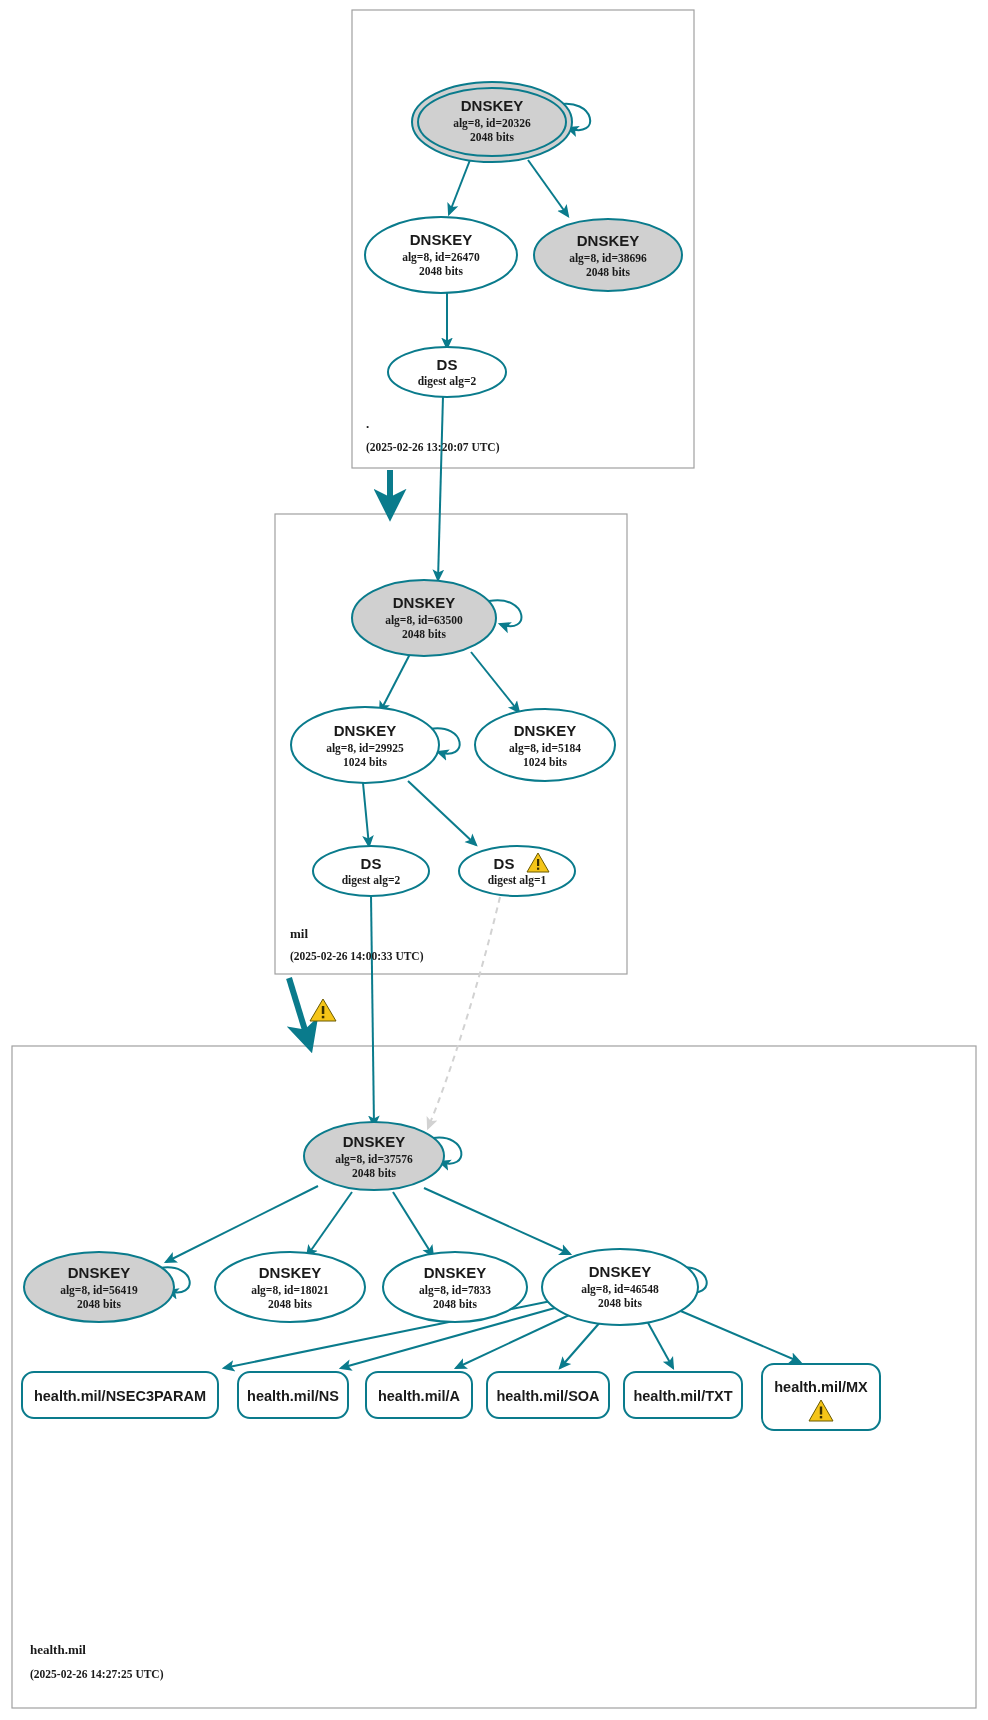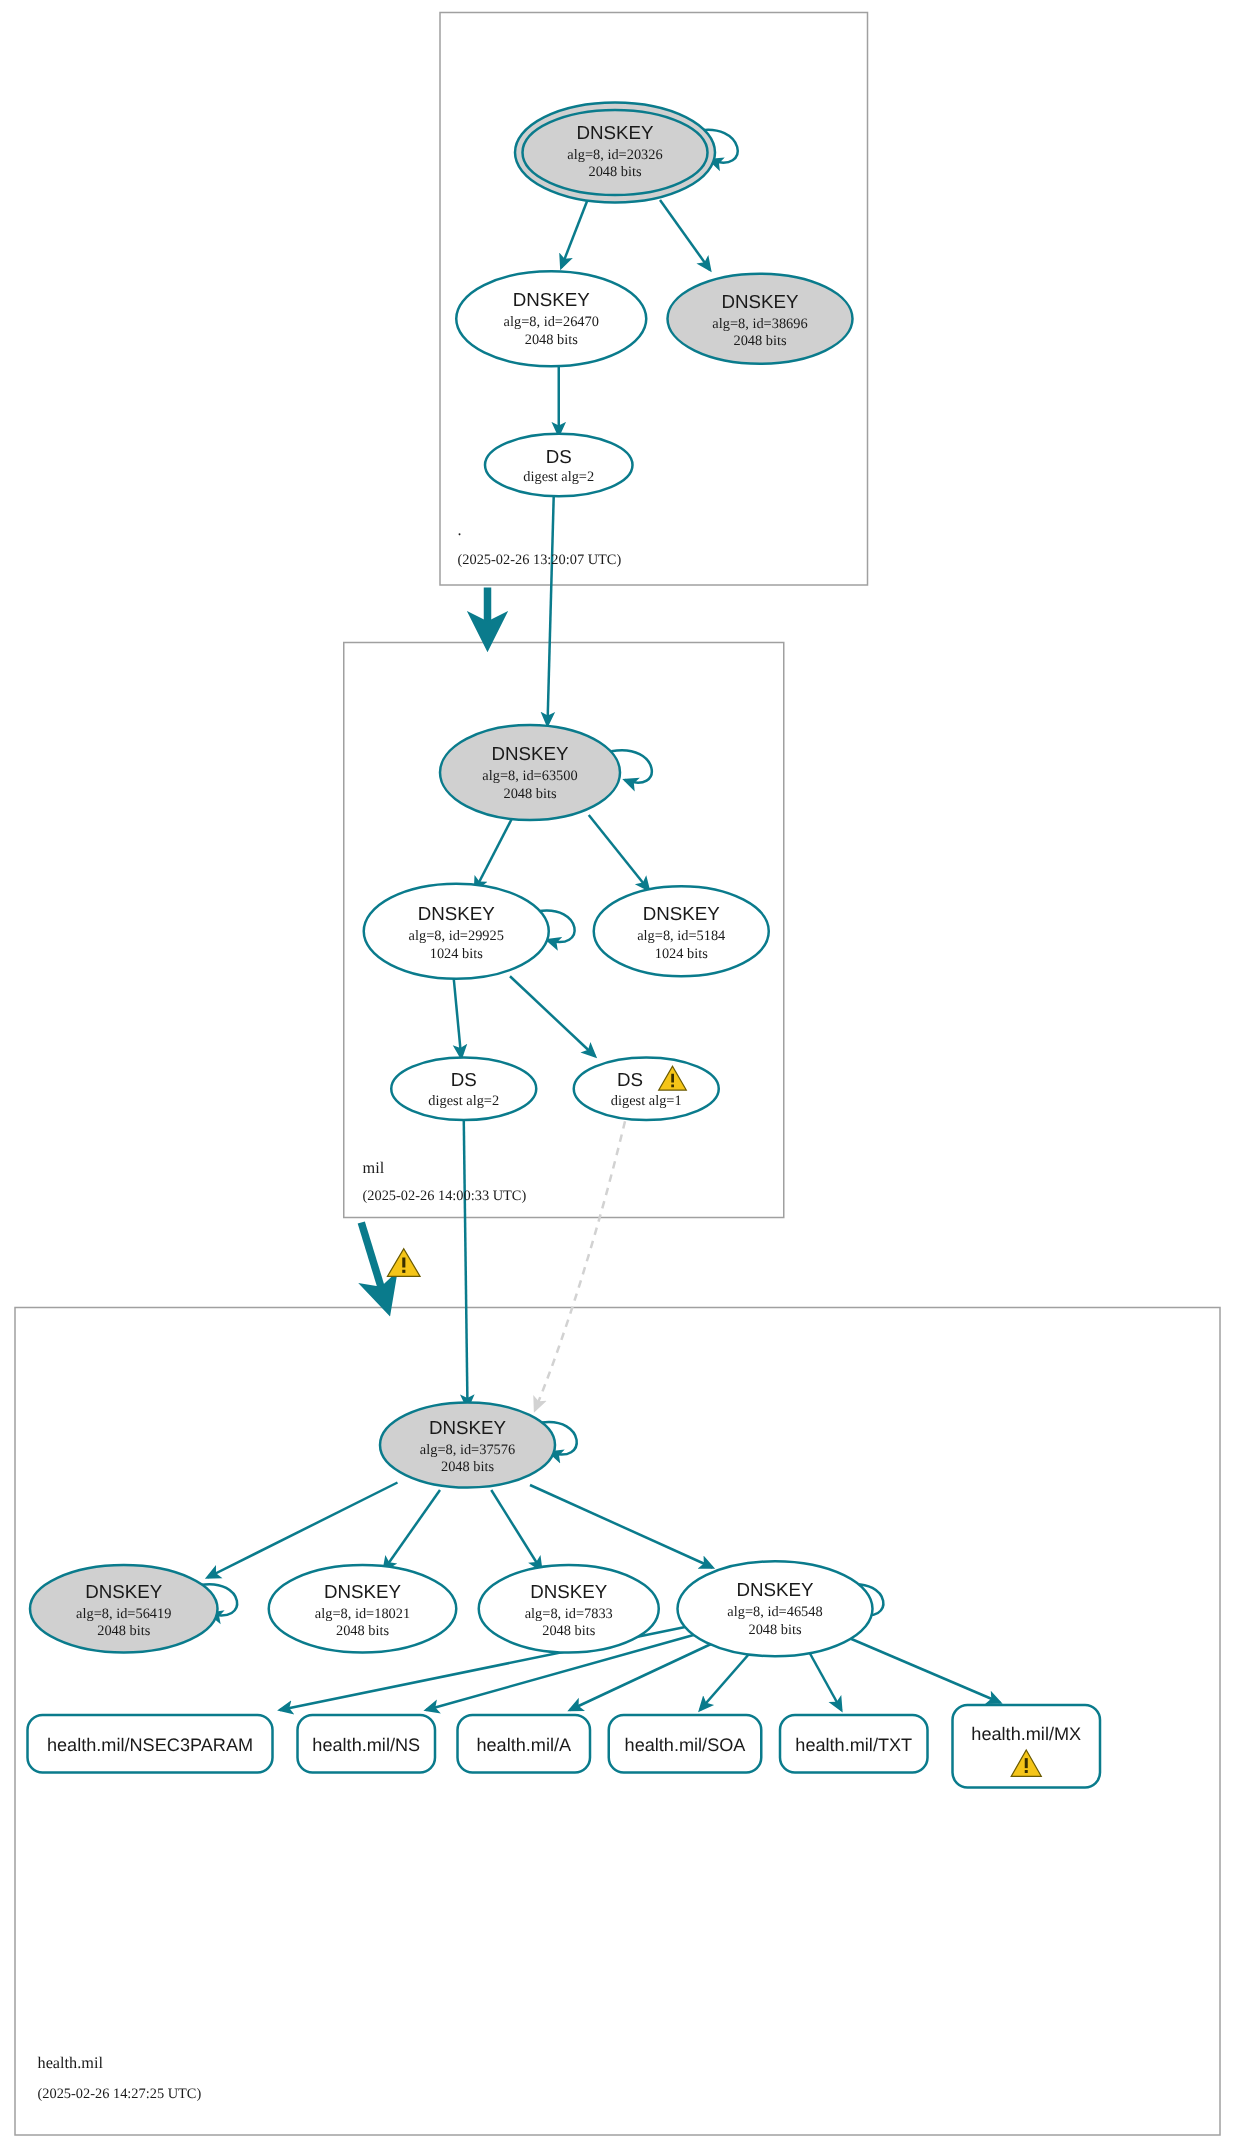--- a/index.html
+++ b/index.html
@@ -10,20 +10,21 @@
   }
   body {
     font-family: "Liberation Sans", sans-serif;
   }
   #stage {
     position: relative;
     width: 988px;
     height: 1720px;
     background: #ffffff;
     overflow: hidden;
+    font-weight: bold;
   }
   svg#graph {
     position: absolute;
     left: 0;
     top: 0;
     width: 988px;
     height: 1720px;
   }
   .zone-box {
     fill: none;

